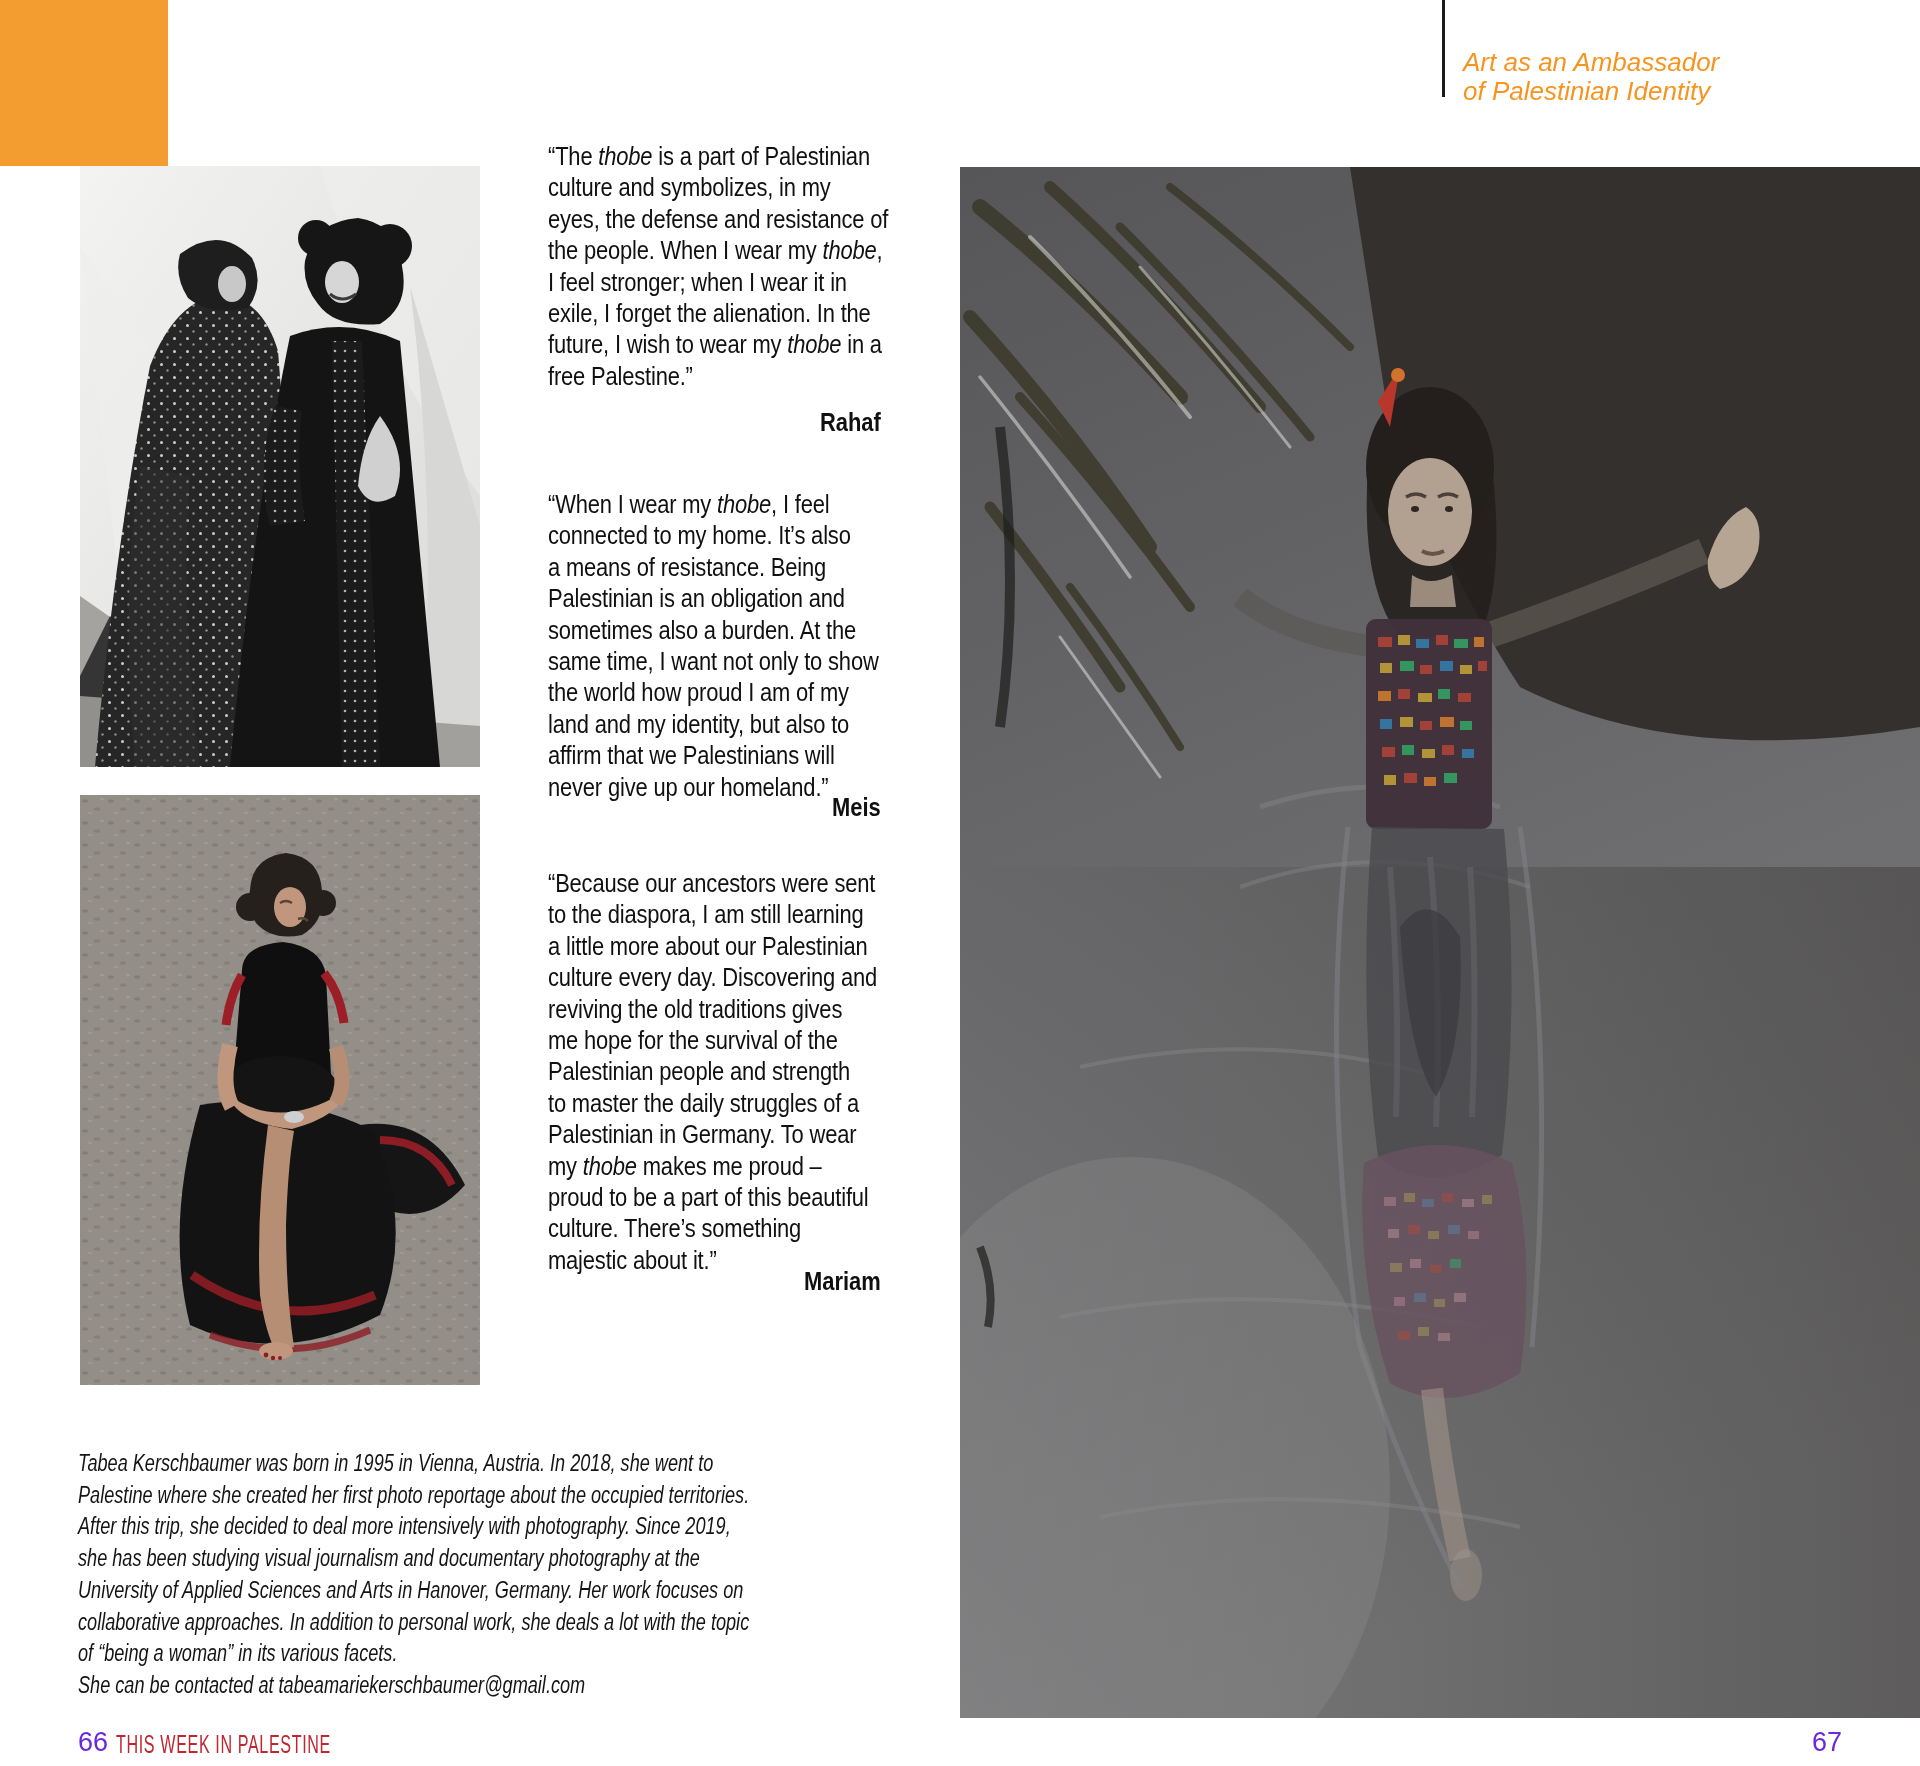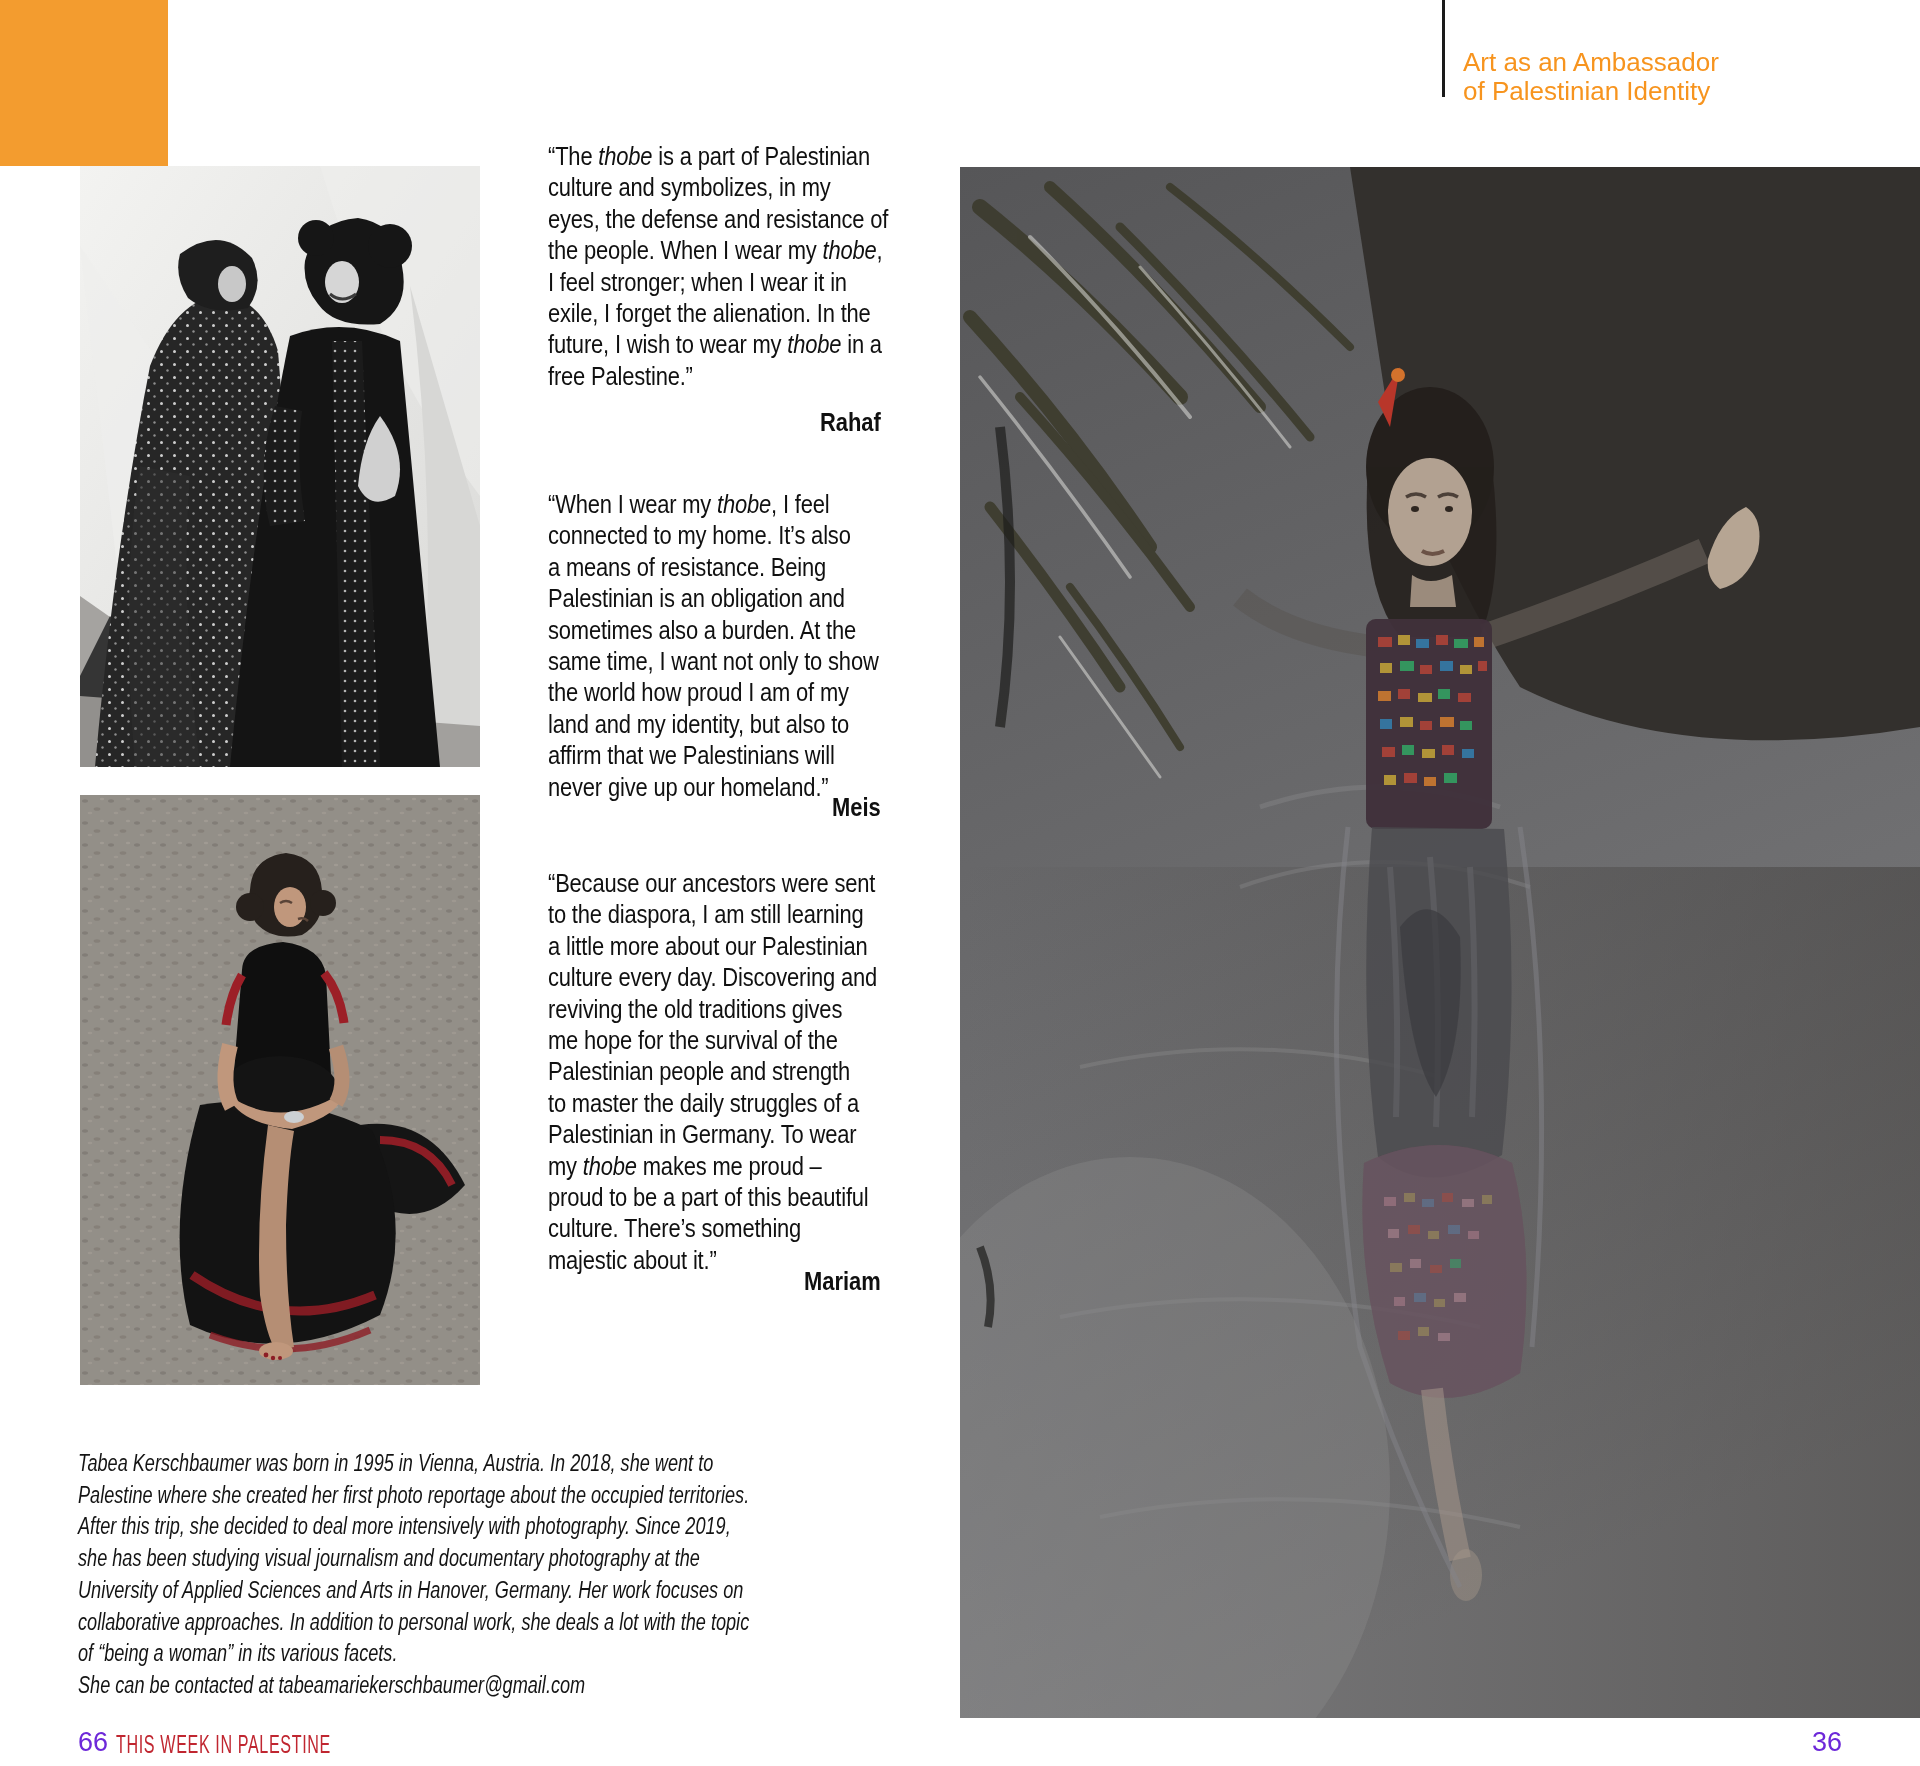--- a/index.html
+++ b/index.html
@@ -4,21 +4,21 @@
 <style>
   html,body{margin:0;padding:0;background:#ffffff;}
   .spread{
     position:relative;width:1920px;height:1766px;background:#ffffff;
     overflow:hidden;font-family:"Liberation Sans",sans-serif;
   }
   .orange-block{position:absolute;left:0;top:0;width:168px;height:166px;background:#F39C2F;}
   .header-rule{position:absolute;left:1442px;top:0;width:3px;height:97px;background:#1a1a1a;}
   .article-title{
     position:absolute;left:1463px;top:48px;width:320px;
-    font-size:26px;line-height:29px;color:#F7941E;font-weight:400;letter-spacing:0;
+    font-size:26px;line-height:29px;color:#F7941E;font-weight:400;letter-spacing:0;font-style:italic;
   }
   .photo{position:absolute;overflow:hidden;}
   .photo svg{display:block;width:100%;height:100%;}
   .photo-top-left{left:80px;top:166px;width:400px;height:601px;}
   .photo-bottom-left{left:80px;top:795px;width:400px;height:590px;}
   .photo-right{left:960px;top:167px;width:960px;height:1551px;}
   .quote-text{
     position:absolute;left:548px;width:460px;
     font-size:25.5px;line-height:31.4px;color:#101010;
     transform:scaleX(.86);transform-origin:top left;letter-spacing:-.2px;
@@ -306,15 +306,15 @@
   <div class="quote-text q2">“When I wear my <i>thobe</i>, I feel<br>connected to my home. It’s also<br>a means of resistance. Being<br>Palestinian is an obligation and<br>sometimes also a burden. At the<br>same time, I want not only to show<br>the world how proud I am of my<br>land and my identity, but also to<br>affirm that we Palestinians will<br>never give up our homeland.”</div>
   <div class="quote-attribution a2">Meis</div>
 
   <div class="quote-text q3">“Because our ancestors were sent<br>to the diaspora, I am still learning<br>a little more about our Palestinian<br>culture every day. Discovering and<br>reviving the old traditions gives<br>me hope for the survival of the<br>Palestinian people and strength<br>to master the daily struggles of a<br>Palestinian in Germany. To wear<br>my <i>thobe</i> makes me proud –<br>proud to be a part of this beautiful<br>culture. There’s something<br>majestic about it.”</div>
   <div class="quote-attribution a3">Mariam</div>
 
   <div class="bio-text">Tabea Kerschbaumer was born in 1995 in Vienna, Austria. In 2018, she went to<br>Palestine where she created her first photo reportage about the occupied territories.<br>After this trip, she decided to deal more intensively with photography. Since 2019,<br>she has been studying visual journalism and documentary photography at the<br>University of Applied Sciences and Arts in Hanover, Germany. Her work focuses on<br>collaborative approaches. In addition to personal work, she deals a lot with the topic<br>of “being a woman” in its various facets.<br>She can be contacted at tabeamariekerschbaumer@gmail.com</div>
 
   <div class="footer-left-num">66</div>
   <div class="magazine-logo">THIS WEEK IN PALESTINE</div>
-  <div class="footer-right-num">36</div>
+  <div class="footer-right-num">67</div>
 
 </div>
 
 </body></html>

